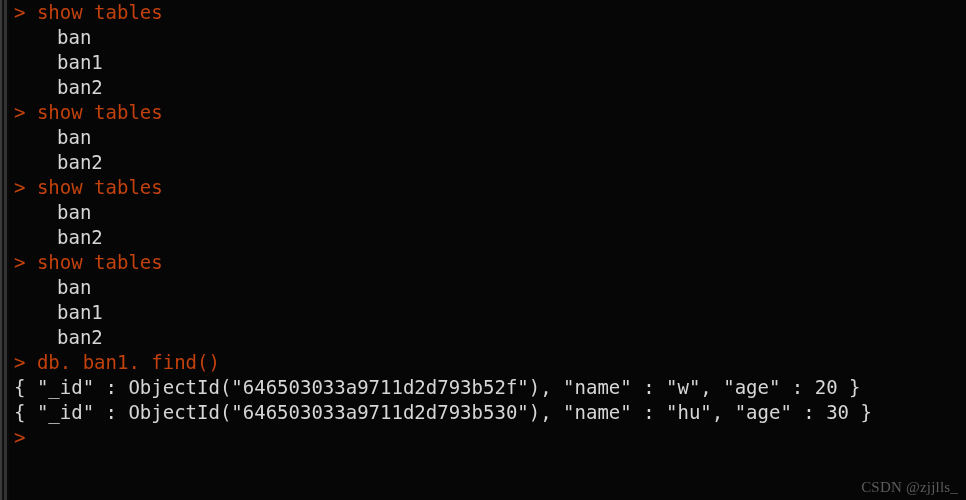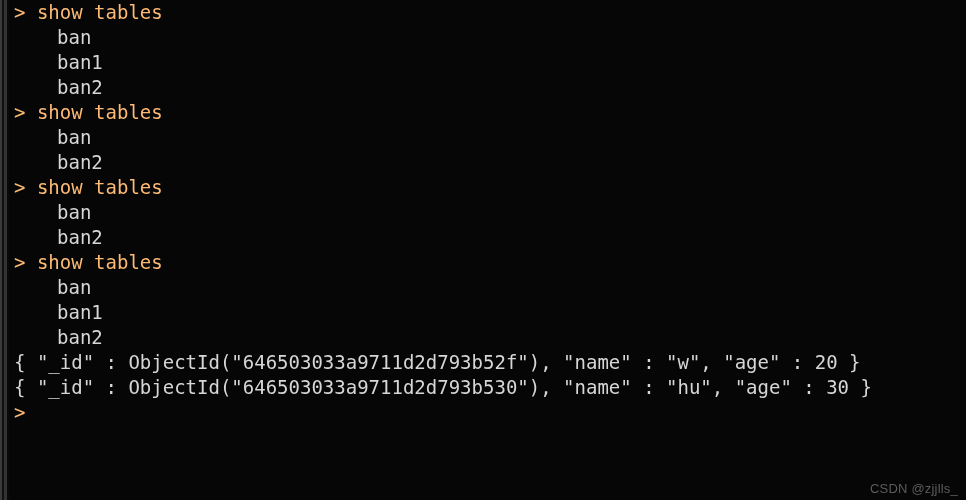--- a/index.html
+++ b/index.html
@@ -71,35 +71,35 @@
   .term-line {
     height: 25px;
     line-height: 25px;
     font-size: 19px;
     color: #dcdcdc;
     white-space: pre;
     padding-left: 5px;
     letter-spacing: 0px;
   }
   .term-line.cmd {
-    color: #fdba74;
+    color: #c2410c;
   }
   .term-line.result {
     color: #d6d6d6;
     margin-left: 43px;
   }
   .term-line.doc {
     color: #d6d6d6;
   }
   #watermark {
     position: absolute;
     right: 8px;
     bottom: 4px;
-    font-family: Liberation Sans, sans-serif;
-    font-size: 13px;
+    font-family: Liberation Serif, serif;
+    font-size: 15px;
     color: #5c5c5c;
     letter-spacing: 0.2px;
     z-index: 10;
     margin-left: 28px;
   }
 </style>
 </head>
 <body>
 
 <div id="terminal-window">
@@ -119,20 +119,21 @@
       <div class="term-line cmd">&gt; show tables</div>
       <div class="term-line result">ban</div>
       <div class="term-line result">ban2</div>
       <div class="term-line cmd">&gt; show tables</div>
       <div class="term-line result">ban</div>
       <div class="term-line result">ban2</div>
       <div class="term-line cmd">&gt; show tables</div>
       <div class="term-line result">ban</div>
       <div class="term-line result">ban1</div>
       <div class="term-line result">ban2</div>
+      <div class="term-line cmd">&gt; db. ban1. find()</div>
       <div class="term-line doc">{ "_id" : ObjectId("646503033a9711d2d793b52f"), "name" : "w", "age" : 20 }</div>
       <div class="term-line doc">{ "_id" : ObjectId("646503033a9711d2d793b530"), "name" : "hu", "age" : 30 }</div>
       <div class="term-line cmd">&gt;</div>
     </div>
 
   <div id="watermark">CSDN @zjjlls_</div>
 
 </div>
 
 </body></html>

